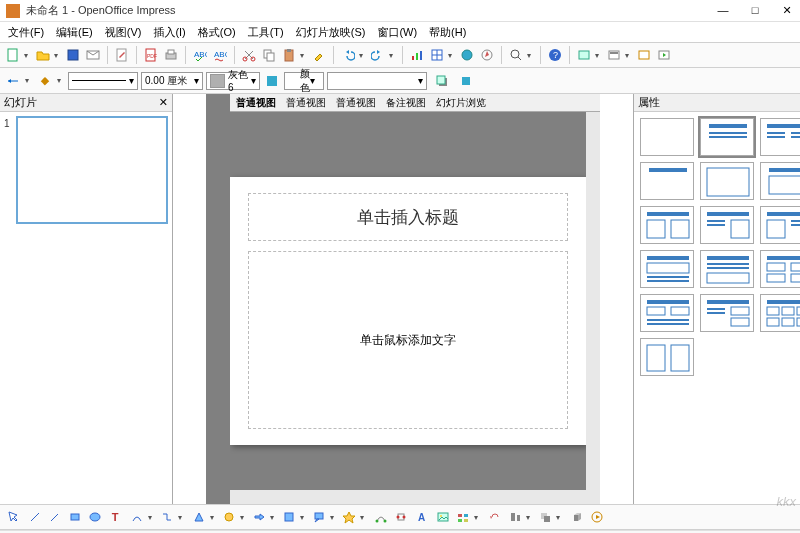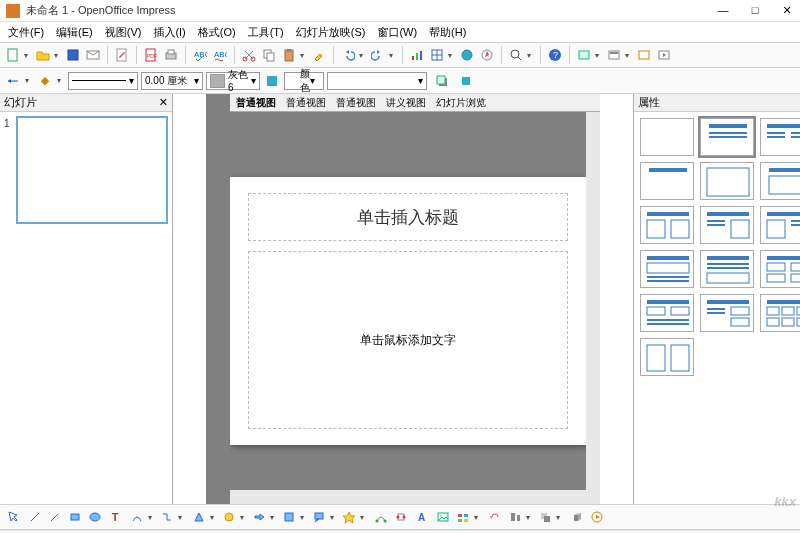--- a/index.html
+++ b/index.html
@@ -60,21 +60,21 @@
 .layout-item svg { width: 100%; height: 100%; }
 
 .sidebar-tabs { width: 24px; background: #f0f0f0; border-left: 1px solid #ccc; display: flex; flex-direction: column; align-items: center; padding-top: 4px; gap: 6px; }
 .sidebar-tabs .stab { width: 18px; height: 18px; cursor: pointer; display: flex; align-items: center; justify-content: center; }
 
 .bottom-toolbar { height: 26px; border-top: 1px solid #d0d0d0; border-bottom: 1px solid #d0d0d0; display: flex; align-items: center; padding: 0 4px; gap: 2px; background: #fafafa; }
 
 .statusbar { height: 20px; display: flex; align-items: center; padding: 0 6px; gap: 14px; font-size: 10px; color: #444; background: #f8f8f8; border-top: 1px solid #e0e0e0; }
 .statusbar .spacer { flex: 1; }
 
-.watermark { position: absolute; right: 4px; bottom: 24px; font-size: 13px; color: rgba(100,100,100,0.35); font-style: italic; pointer-events: none; font-weight: bold; }
+.watermark { position: absolute; right: 4px; bottom: 24px; font-size: 13px; color: rgba(100,100,100,0.35); font-style: italic; pointer-events: none; }
 </style>
 </head>
 <body>
 
 <div class="titlebar">
   <div class="icon"></div>
   <div class="title">未命名 1 - OpenOffice Impress</div>
   <div class="win-controls">
     <span>—</span>
     <span>□</span>
@@ -325,21 +325,21 @@
         <div class="thumb"></div>
       </div>
     </div>
   </div>
 
   <div class="center">
     <div class="view-tabs">
       <span class="active">普通视图</span>
       <span>普通视图</span>
       <span>普通视图</span>
-      <span>讲义视图</span>
+      <span>备注视图</span>
       <span>幻灯片浏览</span>
     </div>
     <div style="display:flex;flex:1">
       <div class="canvas-wrap">
         <div class="slide-canvas">
           <div class="slide-title-box">单击插入标题</div>
           <div class="slide-content-box">单击鼠标添加文字</div>
         </div>
       </div>
       <div class="vscroll"></div>

